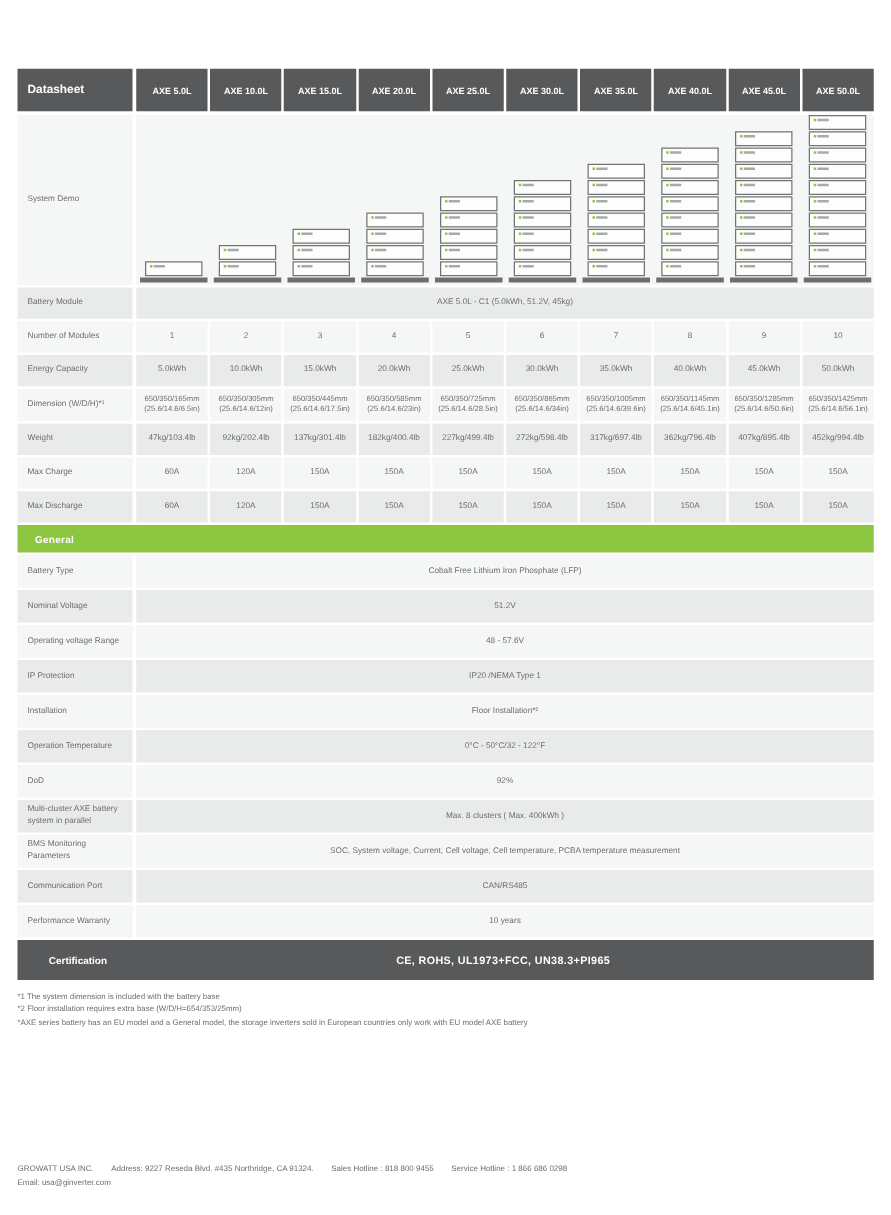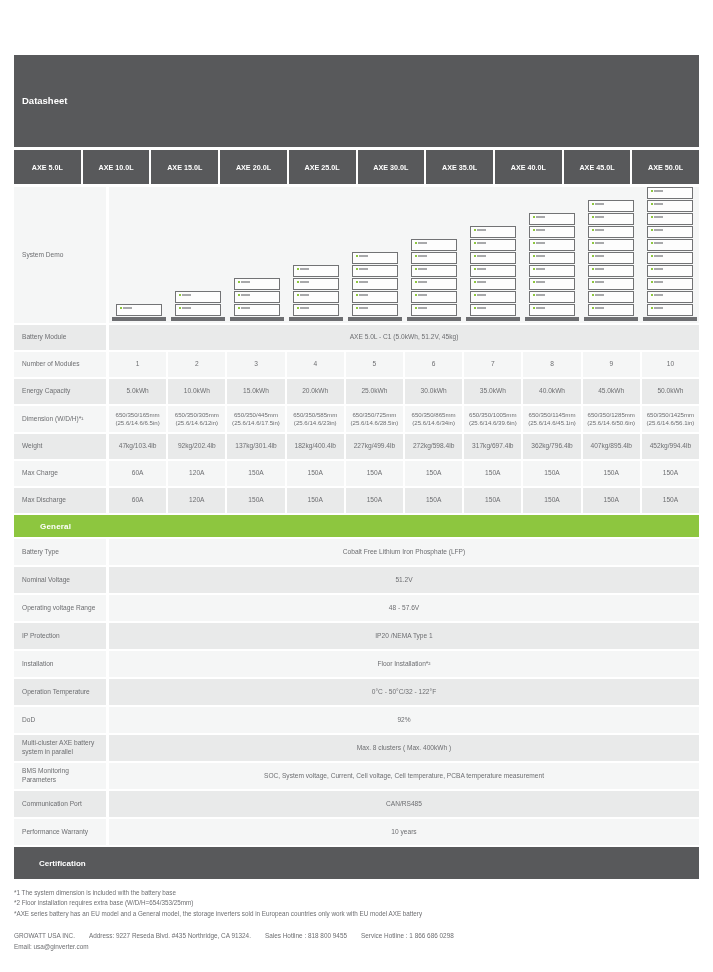--- a/index.html
+++ b/index.html
@@ -11,21 +11,21 @@
   .lcell { flex:0 0 92px; display:flex; align-items:center; padding:2px 4px 2px 8px;
            font-size:6.6px; line-height:1.3; }
   .cols { flex:1; display:flex; gap:2px; }
   .cell { flex:1; display:flex; align-items:center; justify-content:center;
           text-align:center; font-size:6.6px; line-height:1.3; padding:1px; }
   .span-cell { flex:1; }
   .bg-a { background:#f5f6f6; }
   .bg-b { background:#e9eaea; }
 
   
-  .header-row { margin-bottom:3px;flex-direction:column; }
+  .header-row { margin-bottom:3px; }
   .header-row .lcell { background:#58595b; color:#ffffff; font-weight:bold;
                        font-size:9.5px; min-height:34px; }
   .hcell { flex:1; background:#58595b; color:#ffffff; font-weight:bold; font-size:7.2px;
            display:flex; align-items:center; justify-content:center; min-height:34px; text-align:center; }
 
   
   .demo-row { min-height:136px; }
   .demo-row .lcell { background:#f5f6f6; }
   .demo-cols { background:#f5f6f6; gap:0; }
   .demo-cell { flex:1; display:flex; align-items:flex-end; justify-content:center; padding-bottom:2px; }
@@ -37,21 +37,21 @@
   .mdash { width:9px; height:2px; background:#a8a9ab; }
   .base { width:54px; height:4px; background:#6d6e71; }
 
   .spec-row { min-height:25px; }
   .spec-row .cell, .spec-row .lcell { min-height:23px; }
   .dim-row .cell { white-space:pre-line; font-size:6.1px; }
   .dim-row .cell, .dim-row .lcell { min-height:26px; }
 
   
   .secbar { background:#8dc63f; color:#ffffff; font-weight:bold; font-size:8px;
-            min-height:22px; display:flex; align-items:center; padding-left:26px;
+            min-height:22px; display:flex; align-items:center; padding-left:14px;
             margin-bottom:2px; letter-spacing:0.2px; }
 
   .kv-row .lcell { min-height:26px; }
   .kv-row .cell { min-height:26px; }
 
   
   .certbar { background:#58595b; color:#ffffff; min-height:32px; display:flex;
              align-items:center; margin-top:1px; }
   .certbar .clabel { flex:0 0 92px; padding-left:25px; font-weight:bold; font-size:8px; }
   .certbar .cval { flex:1; text-align:center; font-weight:bold; font-size:8.6px; letter-spacing:0.3px; }
@@ -648,20 +648,21 @@
       <div class="row kv-row">
         <div class="lcell bg-a">Performance Warranty</div>
         <div class="cols">
           <div class="cell span-cell bg-a">10 years</div>
         </div>
       </div>
     </div>
 
   <div class="certbar">
     <div class="clabel">Certification</div>
+    <div class="cval">CE, ROHS, UL1973+FCC, UN38.3+PI965</div>
   </div>
 
   <div class="footnotes" id="footnotes">
       <div class="fnote">*1  The system dimension is included with the battery base</div>
       <div class="fnote">*2  Floor installation requires extra base (W/D/H=654/353/25mm)</div>
       <div class="fnote">*AXE series battery has an EU model and a General model, the storage inverters sold in European countries only work with EU model AXE battery</div>
     </div>
 </div>
 
 <div class="footer">

